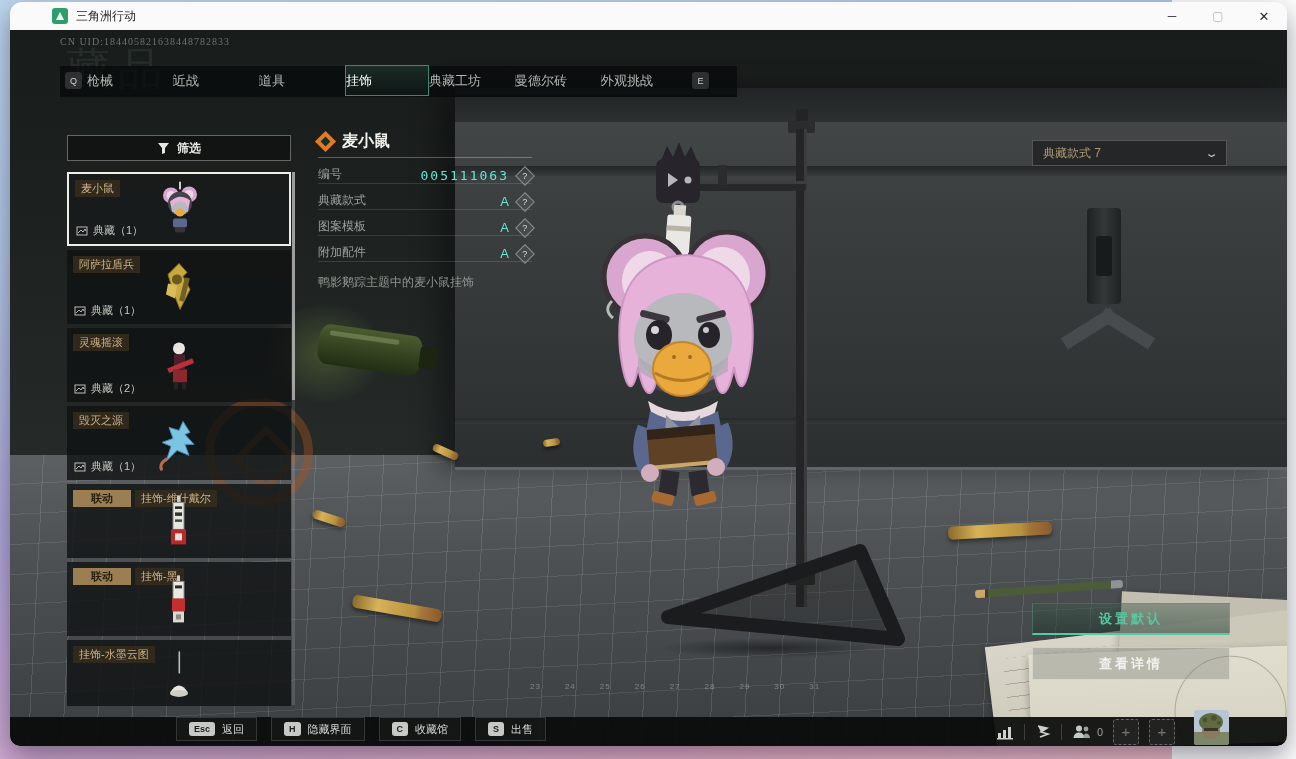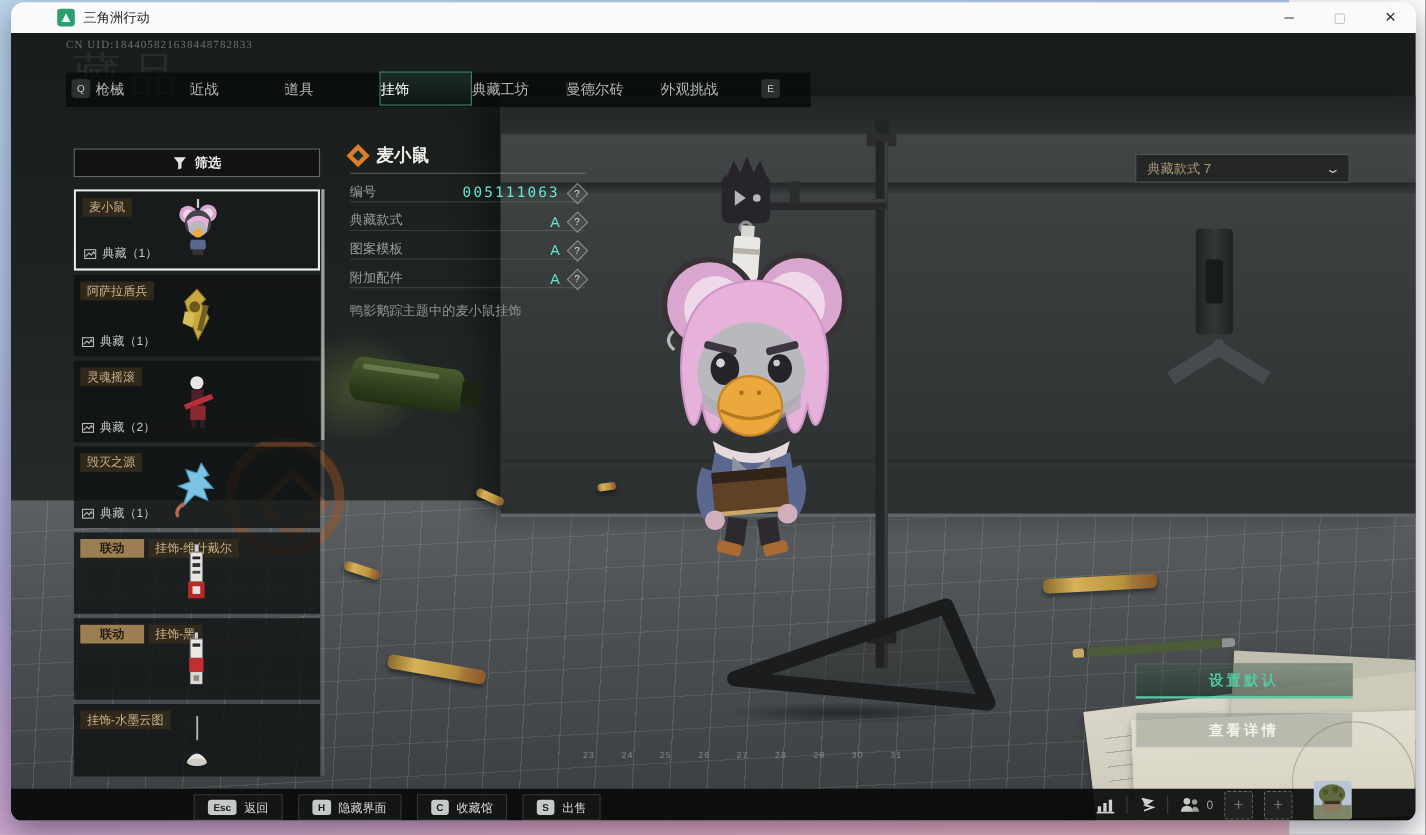--- a/index.html
+++ b/index.html
@@ -151,21 +151,21 @@
     background:linear-gradient(180deg, rgba(62,88,76,.45), rgba(34,56,46,.55));
     border:1px solid rgba(110,200,165,.3); border-bottom:2px solid #55c9a2;
     color:#55c9a2; font-size:13px; font-weight:bold; letter-spacing:3px;
     display:flex; align-items:center; justify-content:center; cursor:pointer; }
   .btn-details { position:absolute; left:1022px; top:617px; width:198px; height:33px;
     background:rgba(128,132,128,.4); border:1px solid rgba(255,255,255,.4);
     color:#f2f2ee; font-size:13px; font-weight:bold; letter-spacing:3px;
     display:flex; align-items:center; justify-content:center; cursor:pointer; }
 
   .bottombar { position:absolute; left:0; top:687px; width:1277px; height:29px;
-    background:rgba(10,12,11,.93); border-radius:0 0 10px 10px; display:flex; align-items:flex-end; }
+    background:rgba(10,12,11,.93); border-radius:0 0 10px 10px; display:flex; align-items:flex-start; }
   .hotkeys { display:flex; gap:14px; margin-left:166px; }
   .hk { height:24px; display:flex; align-items:center; gap:7px; padding:0 12px;
     border:1px solid rgba(255,255,255,.14); background:rgba(255,255,255,.03); cursor:pointer; }
   .hk .key { background:#c6cac6; color:#1c1e1c; font-size:9px; font-weight:bold; border-radius:3px;
     padding:2px 5px; min-width:14px; text-align:center; }
   .hk .lbl { font-size:11px; color:#d6dad6; }
 
   .status-icons { position:absolute; right:62px; top:0; height:29px; display:flex; align-items:center; gap:10px; }
   .vsep { width:1px; height:16px; background:rgba(255,255,255,.16); }
   .squad { display:flex; align-items:center; gap:5px; }

